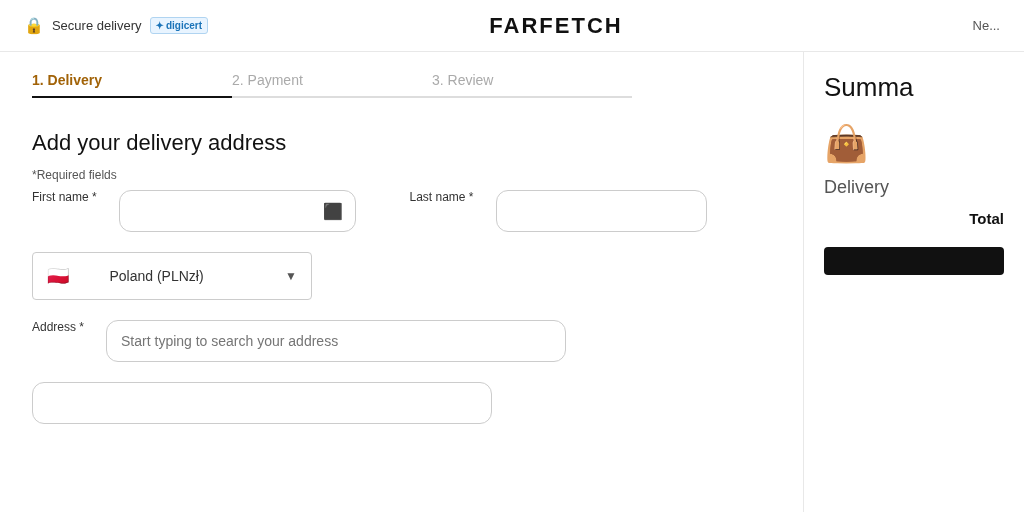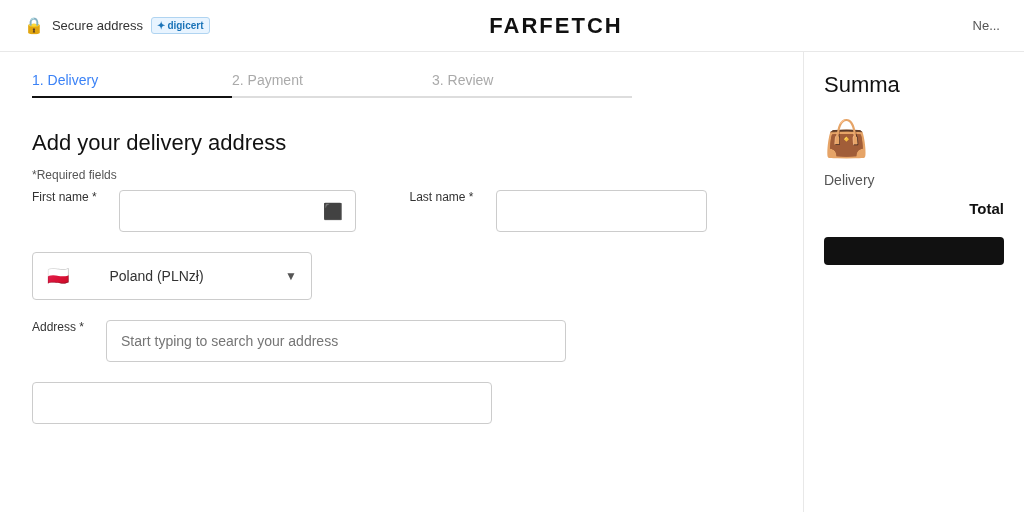--- a/index.html
+++ b/index.html
@@ -77,22 +77,22 @@
       display: flex;
       flex-direction: column;
       gap: 8px;
       min-width: 160px;
     }
     .step-label {
       font-size: 14px;
       color: #aaa;
     }
     .step-label.active {
-      color: #3b82f6;
-      font-weight: 400;
+      color: #a16207;
+      font-weight: 700;
     }
     .step-bar {
       height: 2px;
       background: #ddd;
       width: 200px;
     }
     .step-bar.active {
       background: #111;
     }
 
@@ -120,21 +120,21 @@
       gap: 22px;
       flex: 1;
     }
     .form-group.full { flex: 1 1 100%; }
     label {
       font-size: 12px;
       color: #333;
     }
     input[type="text"] {
       border: 1px solid #ccc;
-      border-radius: 4px;
+      border-radius: 12px;
       padding: 12px 14px;
       font-size: 14px;
       outline: none;
       width: 100%;
       background: #fff;
       color: #333;
     }
     input[type="text"].with-icon {
       padding-right: 40px;
     }
@@ -185,34 +185,34 @@
     }
 
     
     .sidebar {
       width: 220px;
       padding: 20px 20px;
       background: #fff;
       flex-shrink: 0;
     }
     .sidebar-title {
-      font-size: 22px;
+      font-size: 26px;
       font-weight: 400;
       color: #111;
       margin-bottom: 20px;
     }
     .bag-icon {
       font-size: 36px;
       margin-bottom: 12px;
       display: block;
     }
     .sidebar-row {
       display: flex;
       justify-content: space-between;
-      font-size: 14px;
+      font-size: 18px;
       color: #555;
       margin-bottom: 12px;
     }
     .sidebar-total {
       display: flex;
       justify-content: flex-end;
       font-size: 15px;
       font-weight: 700;
       color: #111;
       margin-bottom: 20px;
@@ -229,21 +229,21 @@
       cursor: pointer;
       letter-spacing: 0.5px;
     }
   </style>
 </head>
 <body>
 
 <header class="header">
   <div class="header-left">
     <span class="lock-icon">🔒</span>
-    <span>Secure address</span>
+    <span>Secure delivery</span>
     <span class="digicert-badge">
       <span>✦</span>
       <span>digicert</span>
     </span>
   </div>
   <div class="header-logo">FARFETCH</div>
   <div class="header-right">Ne...</div>
 </header>
 
 <div class="page-layout">

